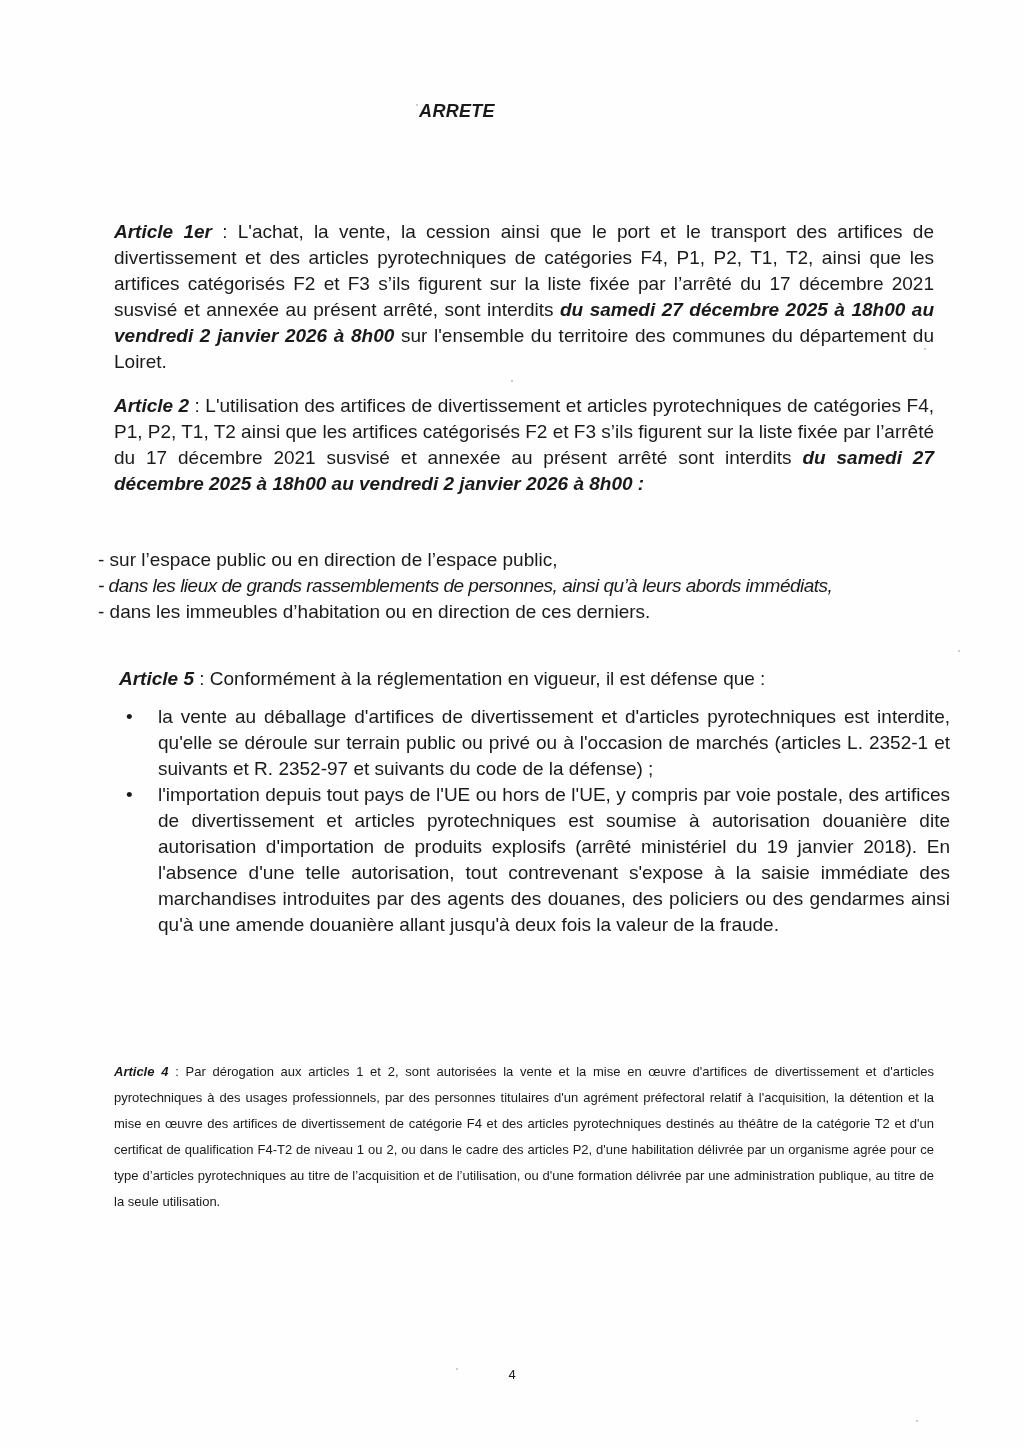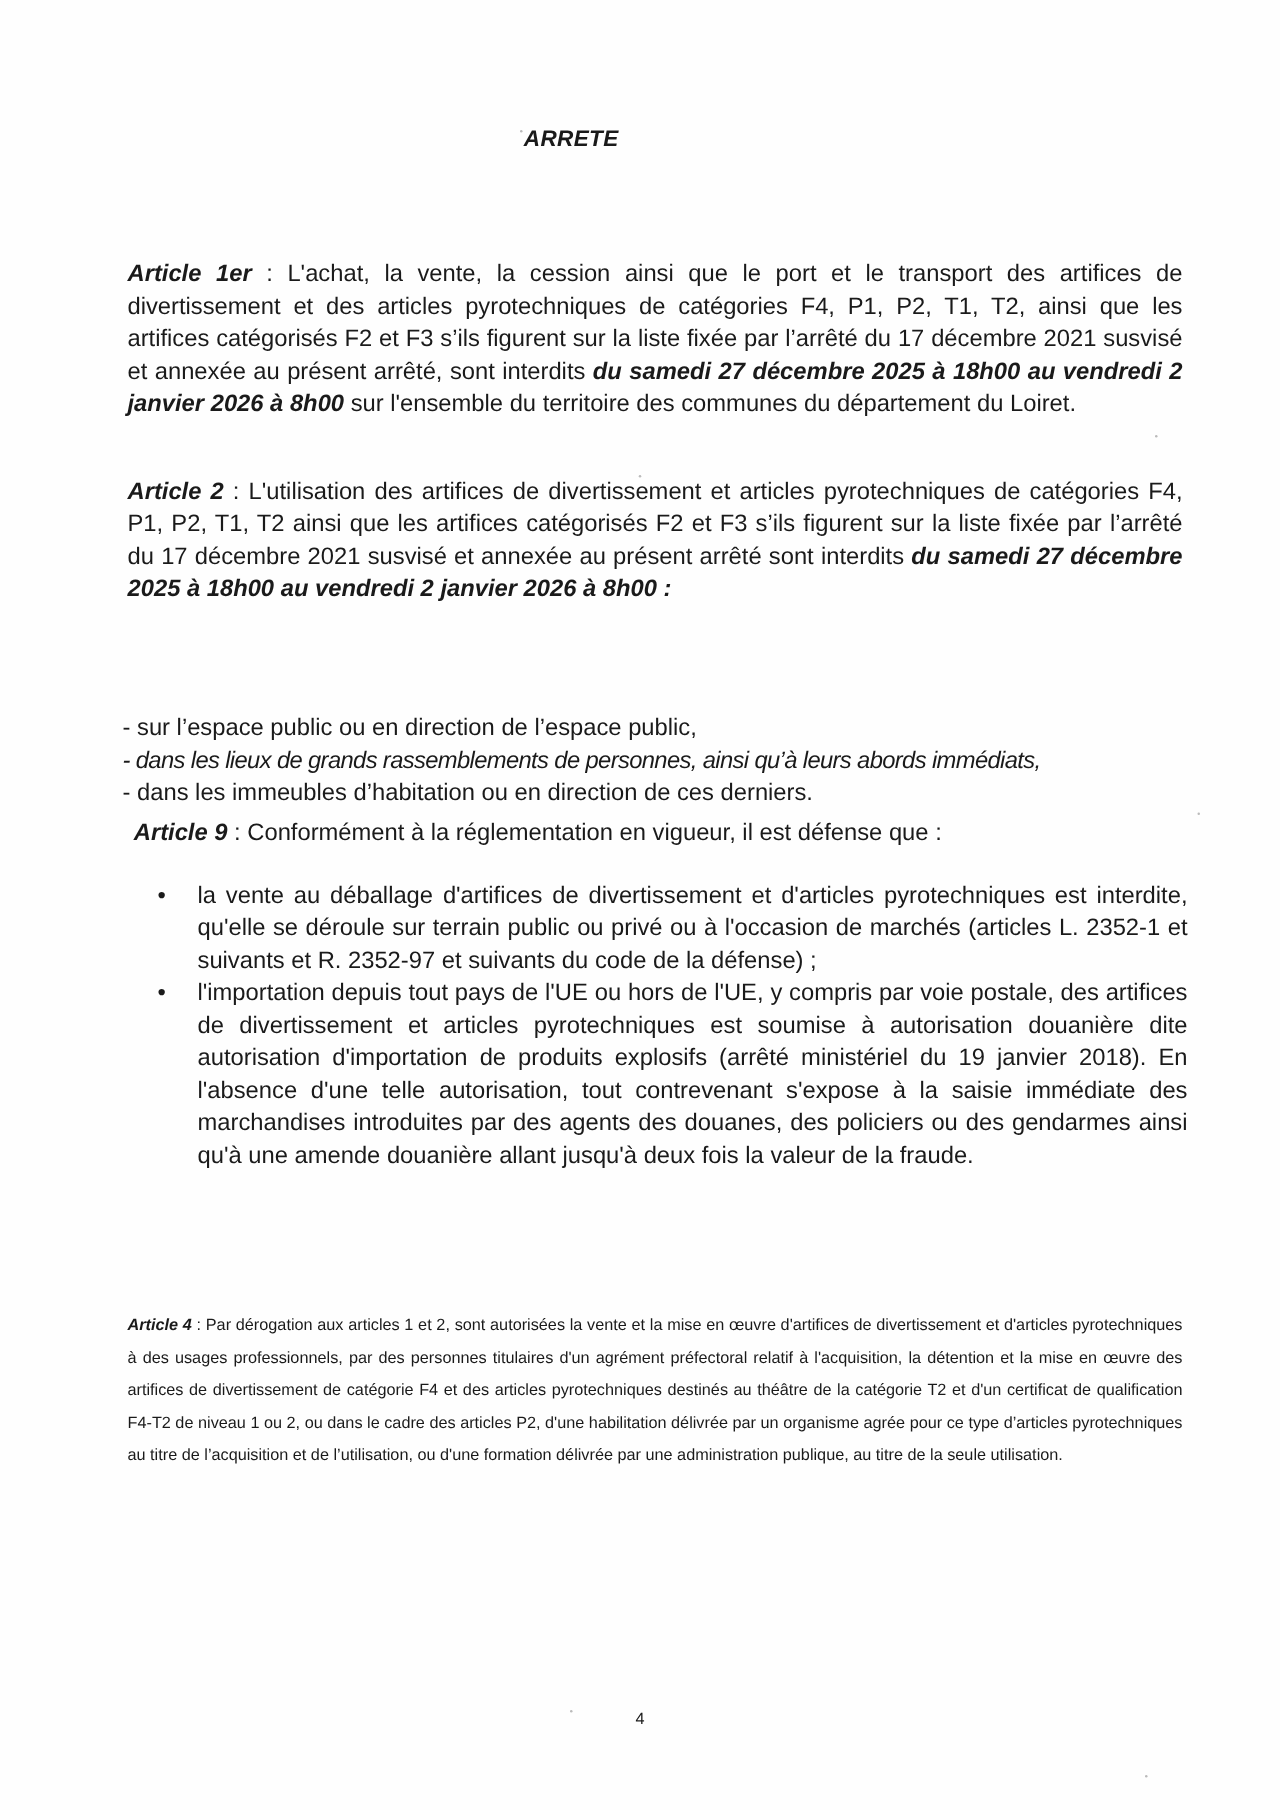--- a/index.html
+++ b/index.html
@@ -34,32 +34,32 @@
       letter-spacing: 0.3px;
     }
     .block {
       position: absolute;
       left: 98px;
       width: 852px;
       font-size: 19px;
       line-height: 26px;
       text-align: justify;
     }
-    .block p { margin: 4px; }
+    .block p { margin: 16px; }
     .art-label {
       font-weight: bold;
       font-style: italic;
     }
     .em {
       font-weight: bold;
       font-style: italic;
     }
     #art1 { top: 203px; }
     #art2 { top: 377px; }
-    #dash-list { top: 570px; text-align: left; }
+    #dash-list { top: 547px; text-align: left; }
     #dash-list div { margin: 0; }
     #art3 { top: 650px; left: 103px; }
     .bullets {
       position: absolute;
       left: 120px;
       width: 830px;
       top: 704px;
       font-size: 19px;
       line-height: 26px;
       text-align: justify;
@@ -108,21 +108,21 @@
     <p><span class="art-label">Article 2</span><span> : </span><span>L'utilisation des artifices de divertissement et articles pyrotechniques de catégories F4, P1, P2, T1, T2 ainsi que les artifices catégorisés F2 et F3 s’ils figurent sur la liste fixée par l’arrêté du 17 décembre 2021 susvisé et annexée au présent arrêté sont interdits </span><span class="em">du samedi 27 décembre 2025 à 18h00 au vendredi 2 janvier 2026 à 8h00 :</span></p>
   </div>
 
   <div class="block" id="dash-list">
     <div>- sur l’espace public ou en direction de l’espace public,</div>
     <div style="letter-spacing:-0.5px;font-style:italic;">- dans les lieux de grands rassemblements de personnes, ainsi qu’à leurs abords immédiats,</div>
     <div>- dans les immeubles d’habitation ou en direction de ces derniers.</div>
   </div>
 
   <div class="block" id="art3">
-    <p><span class="art-label">Article 9</span><span> : </span><span>Conformément à la réglementation en vigueur, il est défense que :</span></p>
+    <p><span class="art-label">Article 5</span><span> : </span><span>Conformément à la réglementation en vigueur, il est défense que :</span></p>
   </div>
 
   <ul class="bullets">
     <li>
       <span class="dot">•</span>
       <span>la vente au déballage d'artifices de divertissement et d'articles pyrotechniques est interdite, qu'elle se déroule sur terrain public ou privé ou à l'occasion de marchés (articles L. 2352-1 et suivants et R. 2352-97 et suivants du code de la défense) ;</span>
     </li>
     <li>
       <span class="dot">•</span>
       <span>l'importation depuis tout pays de l'UE ou hors de l'UE, y compris par voie postale, des artifices de divertissement et articles pyrotechniques est soumise à autorisation douanière dite autorisation d'importation de produits explosifs (arrêté ministériel du 19 janvier 2018). En l'absence d'une telle autorisation, tout contrevenant s'expose à la saisie immédiate des marchandises introduites par des agents des douanes, des policiers ou des gendarmes ainsi qu'à une amende douanière allant jusqu'à deux fois la valeur de la fraude.</span>

